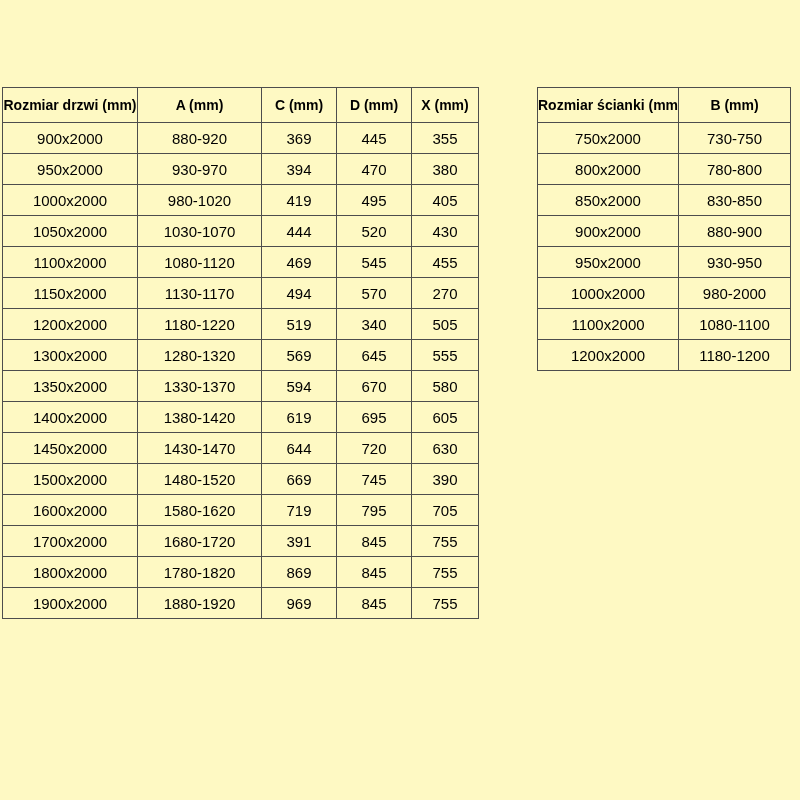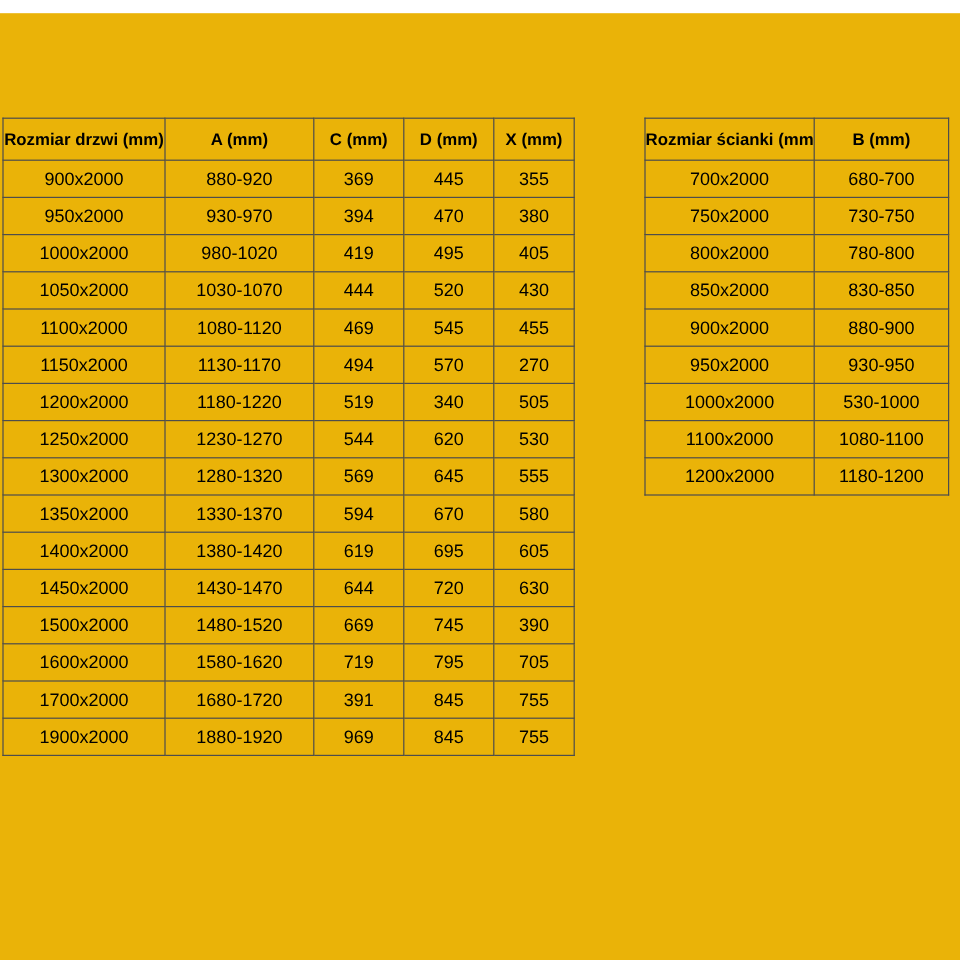--- a/index.html
+++ b/index.html
@@ -10,22 +10,21 @@
     width: 800px;
     height: 800px;
     background: #ffffff;
     position: relative;
     font-family: "Liberation Sans", sans-serif;
     color: #000000;
   }
   .page {
     position: absolute;
     inset: 0;
-    background: #eab308;
-    margin-top: 11px;
+    background: #fef9c3;
   }
   table.spec {
     border-collapse: collapse;
     table-layout: fixed;
     position: absolute;
     font-size: 15px;
     color: #000000;
   }
   table.spec th,
   table.spec td {
@@ -122,27 +121,20 @@
           <td>270</td>
         </tr>
         <tr>
           <td>1200x2000</td>
           <td>1180-1220</td>
           <td>519</td>
           <td>340</td>
           <td>505</td>
         </tr>
         <tr>
-          <td>1250x2000</td>
-          <td>1230-1270</td>
-          <td>544</td>
-          <td>620</td>
-          <td>530</td>
-        </tr>
-        <tr>
           <td>1300x2000</td>
           <td>1280-1320</td>
           <td>569</td>
           <td>645</td>
           <td>555</td>
         </tr>
         <tr>
           <td>1350x2000</td>
           <td>1330-1370</td>
           <td>594</td>
@@ -174,20 +166,27 @@
           <td>1600x2000</td>
           <td>1580-1620</td>
           <td>719</td>
           <td>795</td>
           <td>705</td>
         </tr>
         <tr>
           <td>1700x2000</td>
           <td>1680-1720</td>
           <td>391</td>
+          <td>845</td>
+          <td>755</td>
+        </tr>
+        <tr>
+          <td>1800x2000</td>
+          <td>1780-1820</td>
+          <td>869</td>
           <td>845</td>
           <td>755</td>
         </tr>
         <tr>
           <td>1900x2000</td>
           <td>1880-1920</td>
           <td>969</td>
           <td>845</td>
           <td>755</td>
         </tr>
@@ -200,24 +199,20 @@
       <col style="width:112px">
     </colgroup>
     <thead>
       <tr>
           <th>Rozmiar ścianki (mm)</th>
           <th>B (mm)</th>
         </tr>
     </thead>
     <tbody>
         <tr>
-          <td>700x2000</td>
-          <td>680-700</td>
-        </tr>
-        <tr>
           <td>750x2000</td>
           <td>730-750</td>
         </tr>
         <tr>
           <td>800x2000</td>
           <td>780-800</td>
         </tr>
         <tr>
           <td>850x2000</td>
           <td>830-850</td>
@@ -225,21 +220,21 @@
         <tr>
           <td>900x2000</td>
           <td>880-900</td>
         </tr>
         <tr>
           <td>950x2000</td>
           <td>930-950</td>
         </tr>
         <tr>
           <td>1000x2000</td>
-          <td>530-1000</td>
+          <td>980-2000</td>
         </tr>
         <tr>
           <td>1100x2000</td>
           <td>1080-1100</td>
         </tr>
         <tr>
           <td>1200x2000</td>
           <td>1180-1200</td>
         </tr>
       </tbody>

